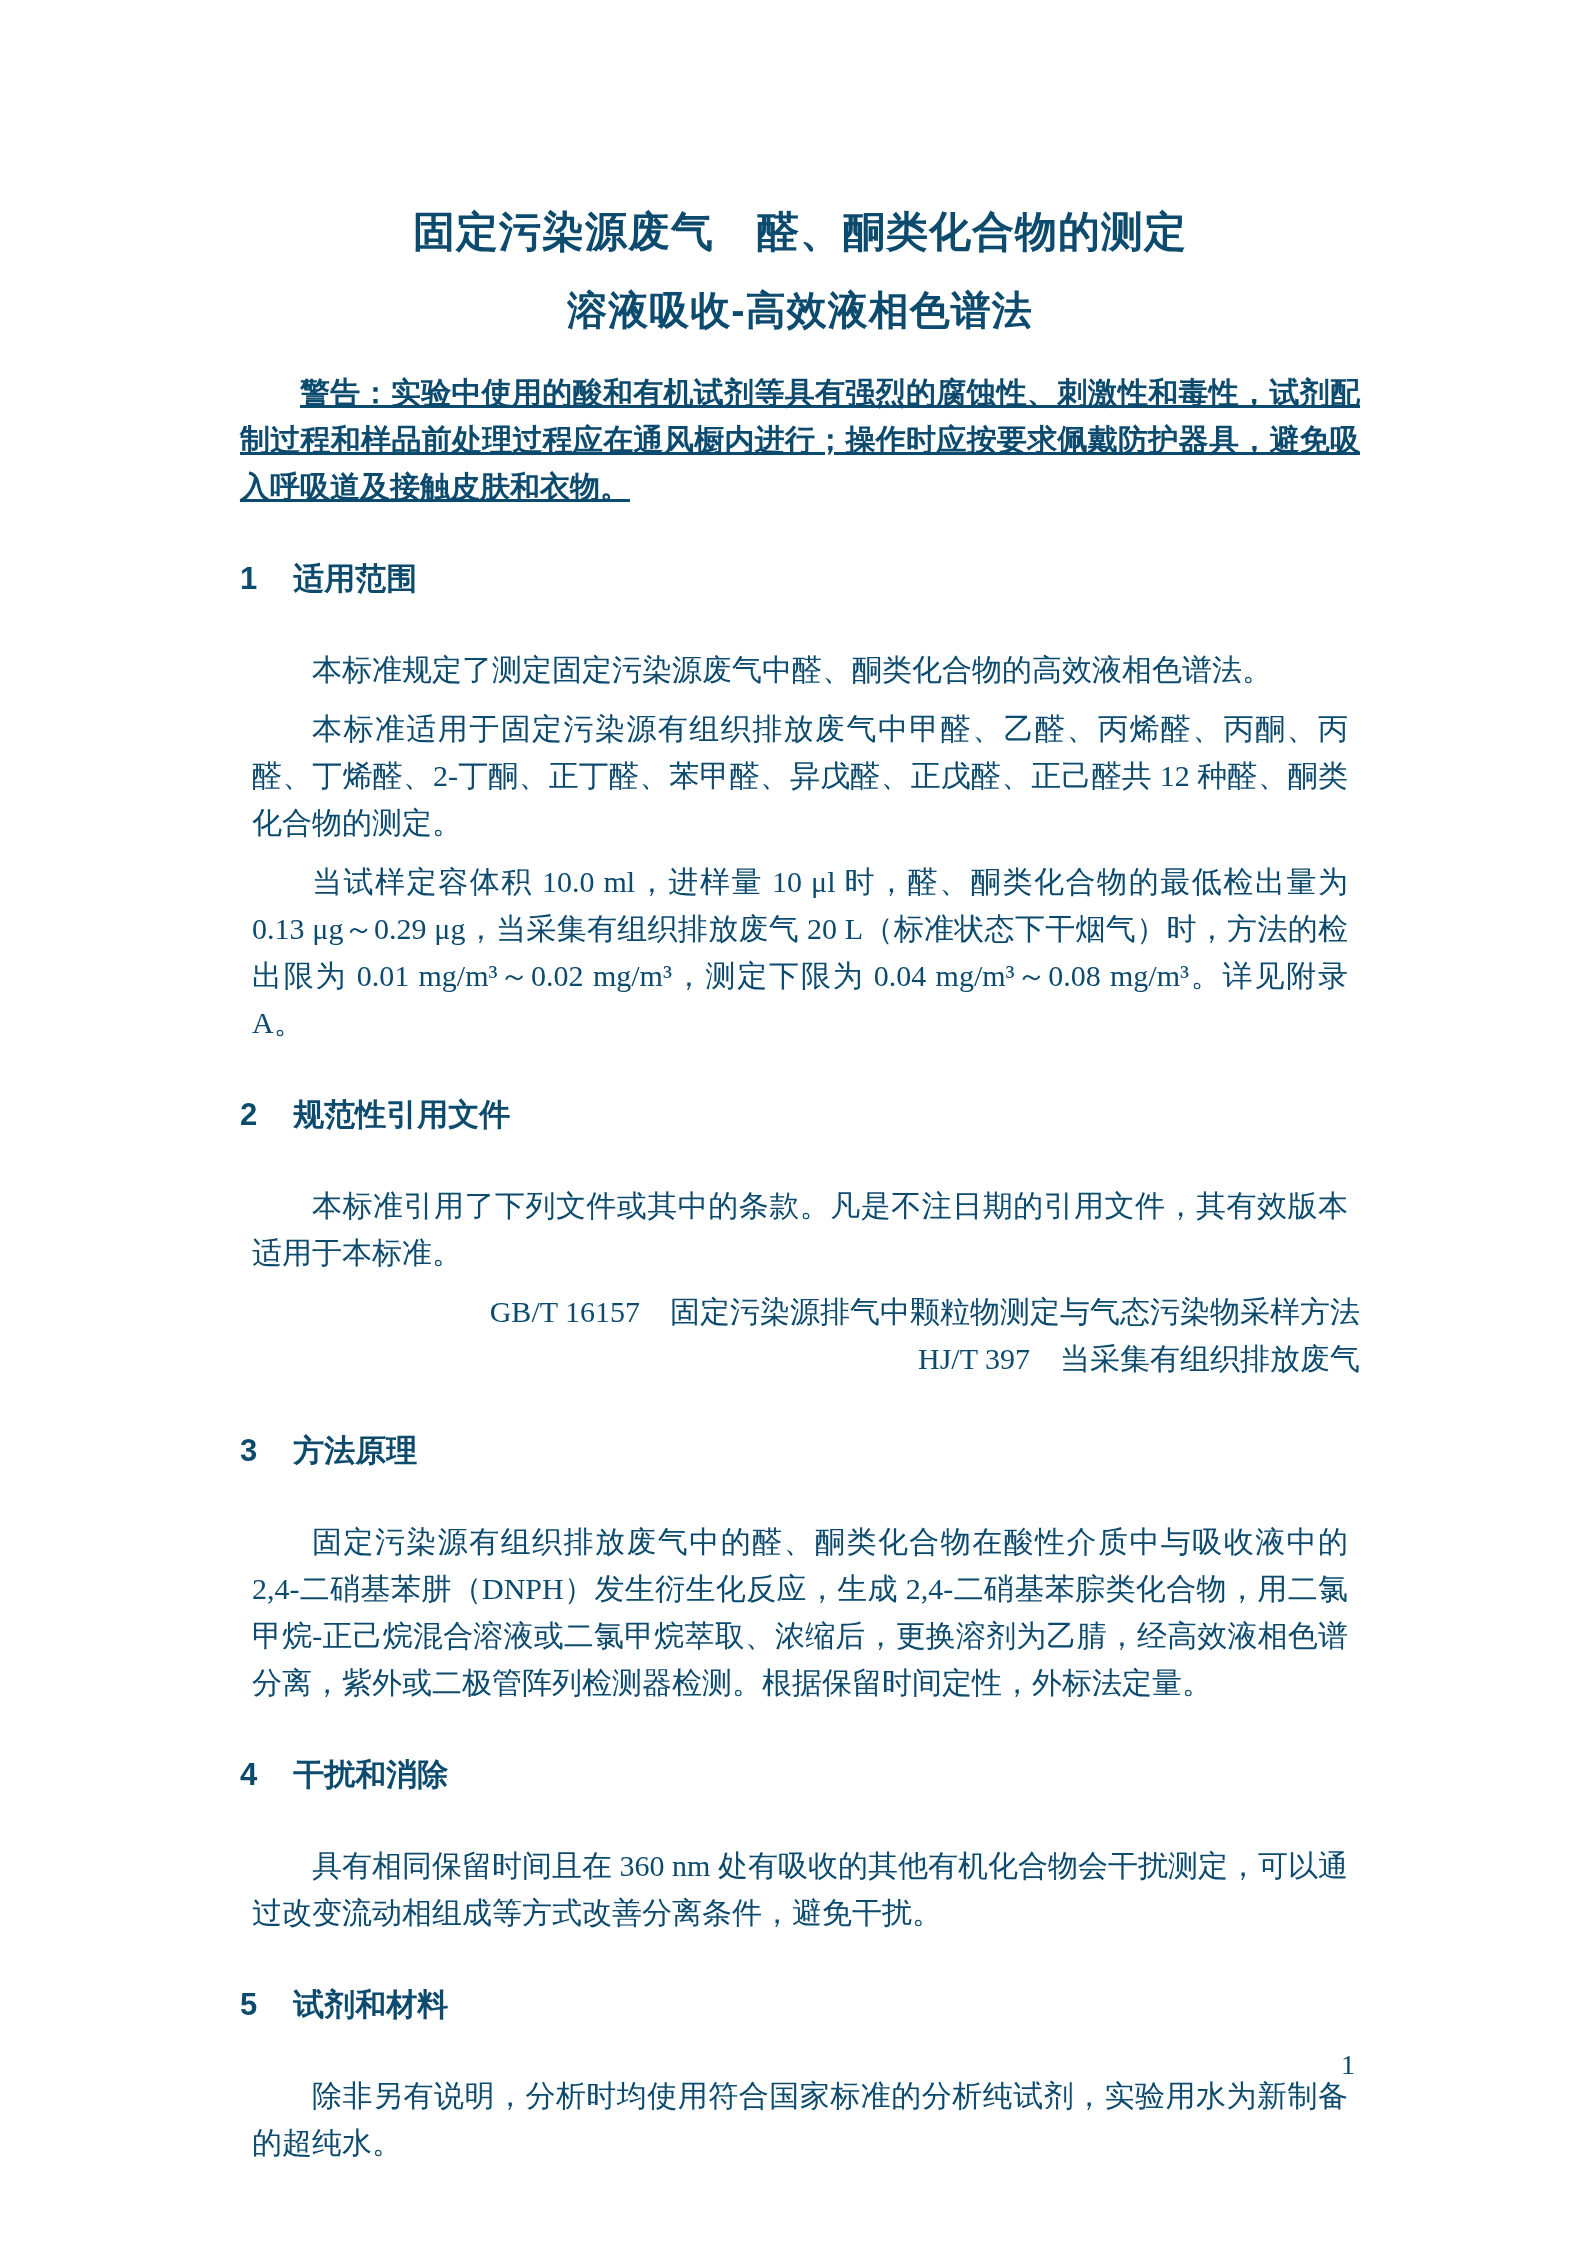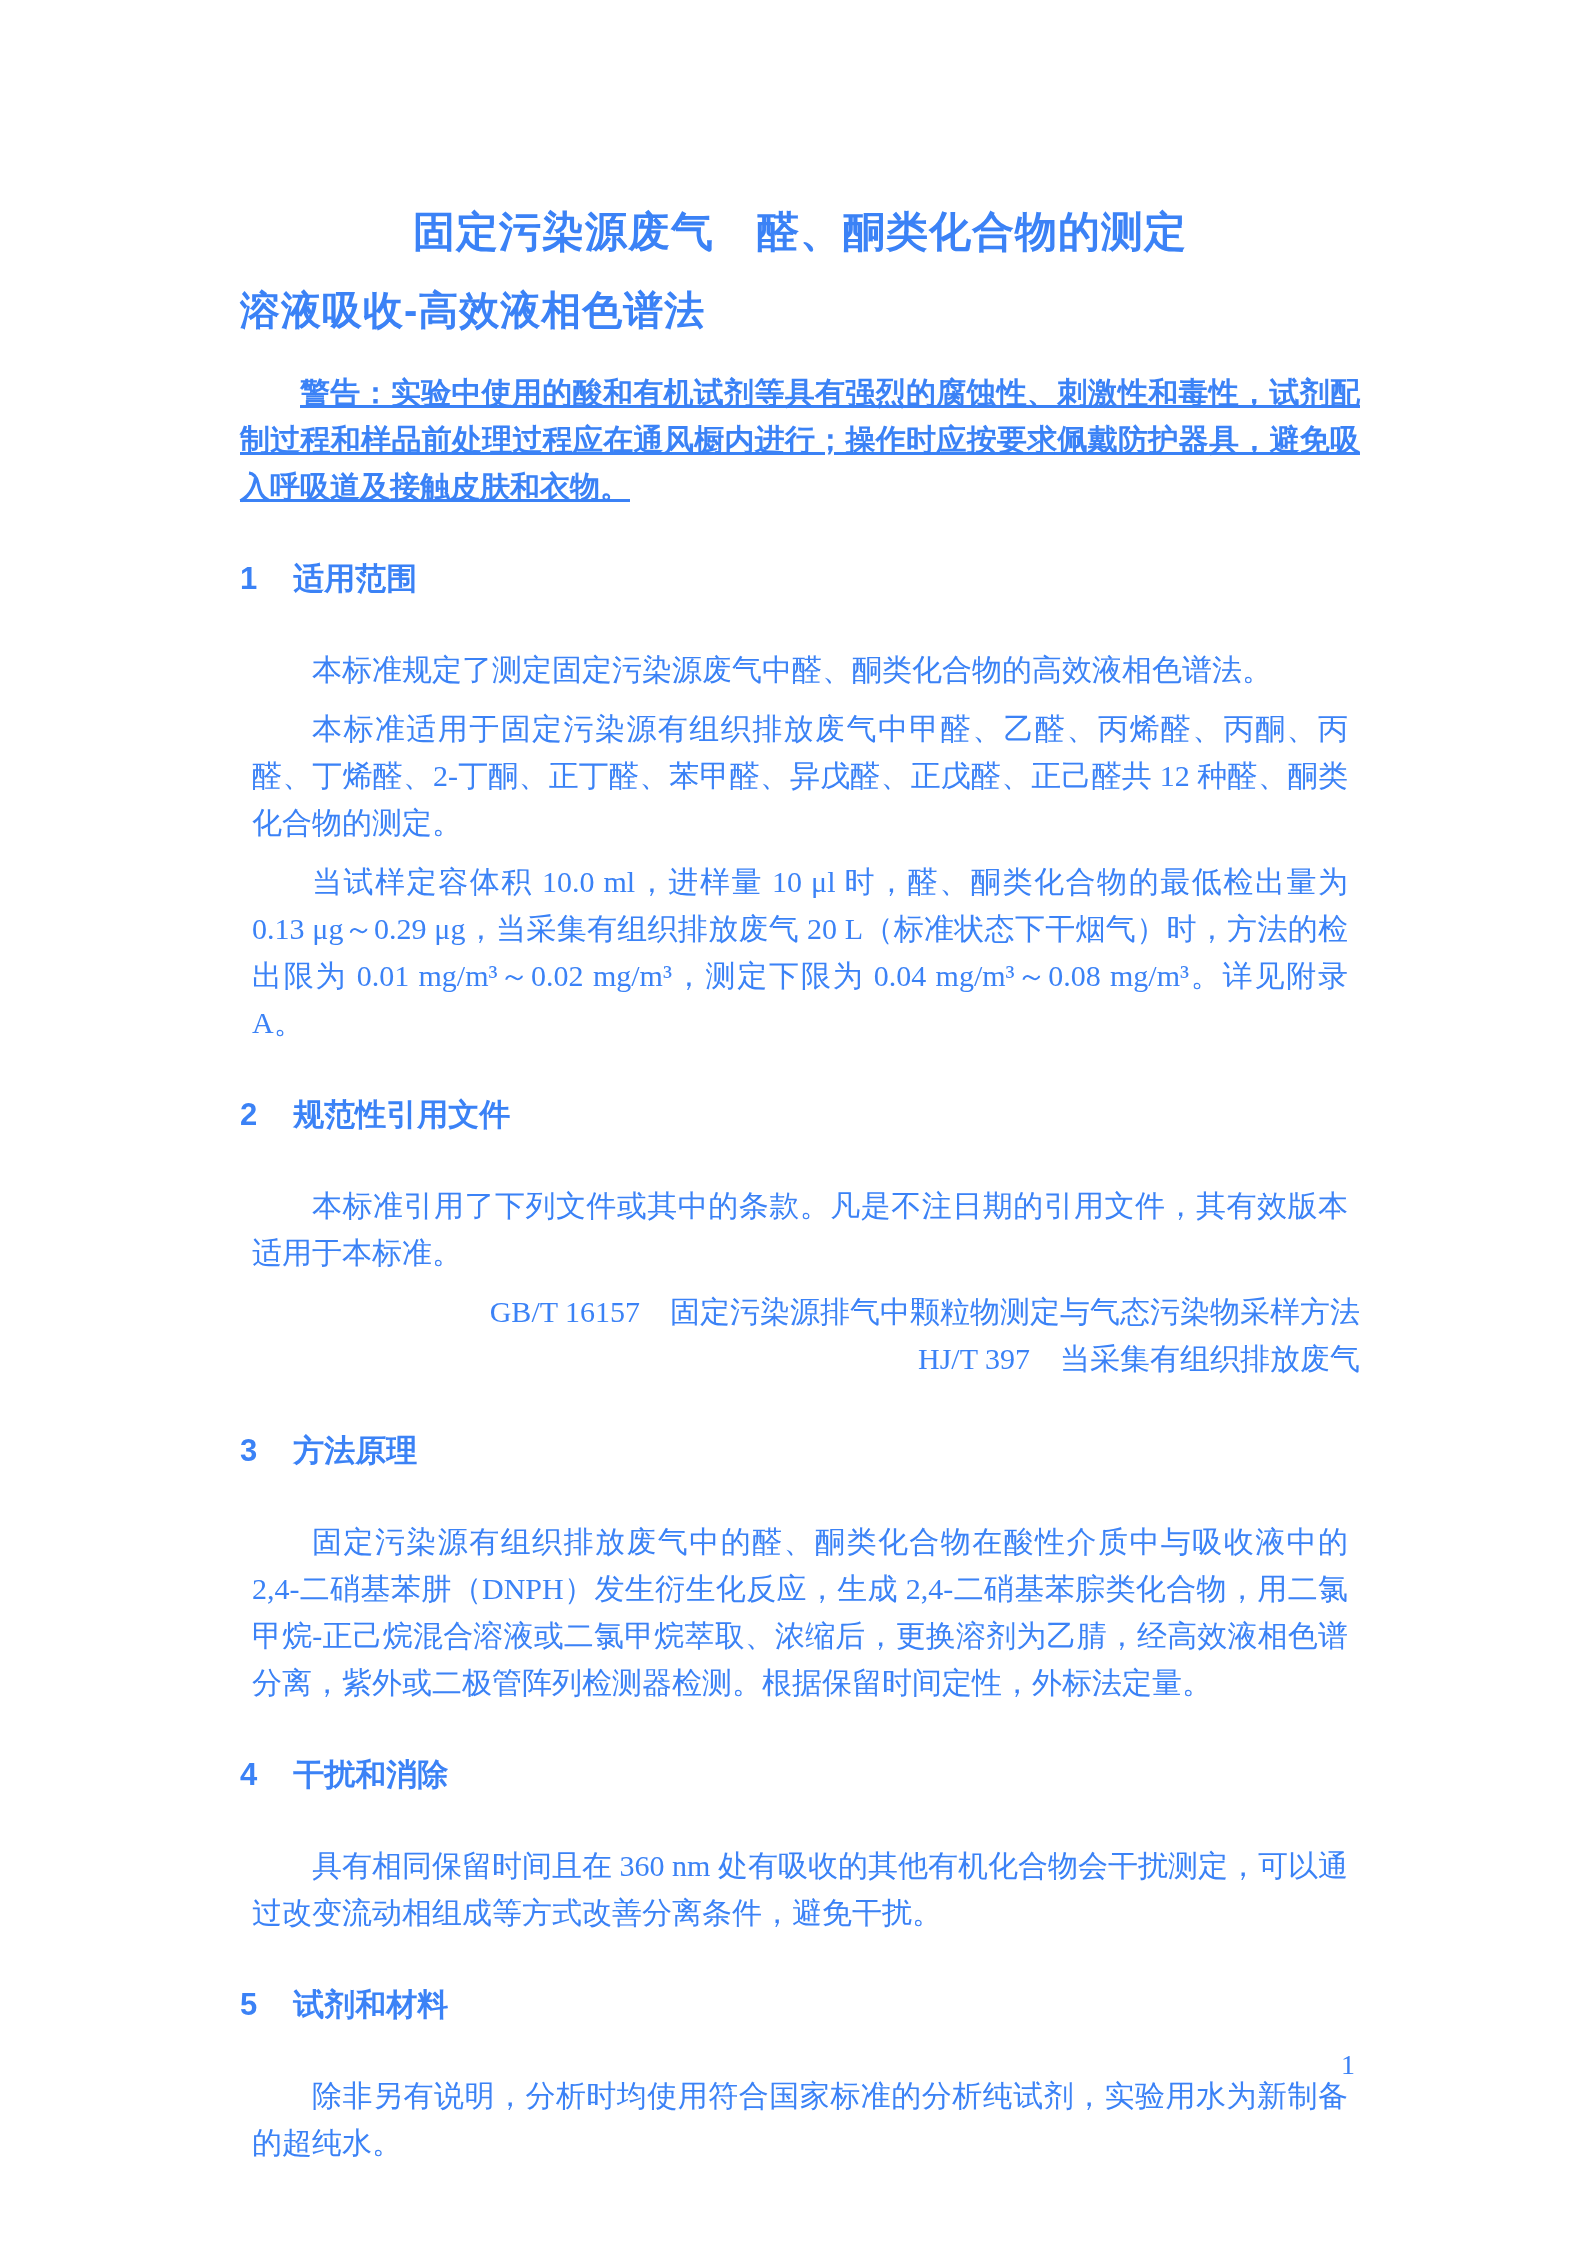--- a/index.html
+++ b/index.html
@@ -1,37 +1,37 @@
 <!DOCTYPE html>
 <html lang="zh"><head>
 <meta charset="utf-8">
 <style>
   html,body { margin:0; padding:0; background:#9a9a9a; }
   .page {
     position:relative;
     width:1587px; height:2245px;
     margin:0 auto;
     background:#ffffff;
-    color:#3b82f6;
+    color:#0c4a6e;
     overflow:hidden;
   }
   .content {
     padding:205px 227px 0 240px;
     font-family:"Liberation Serif","DejaVu Serif",serif;
     font-size:30px;
     line-height:47px;
   }
   .doc-title {
     margin:0; text-align:center;
     font-family:"Liberation Sans","DejaVu Sans",sans-serif;
     font-weight:700; font-size:42px; line-height:54px;
     letter-spacing:1px;
   }
   .doc-subtitle {
-    margin:24px 0 0 0; text-align:left;
+    margin:24px 0 0 0; text-align:center;
     font-family:"Liberation Sans","DejaVu Sans",sans-serif;
     font-weight:700; font-size:40px; line-height:54px;
     letter-spacing:1px;
   }
   .warning {
     margin:32px 0 0 0;
     font-family:"Liberation Sans","DejaVu Sans",sans-serif;
     font-weight:600; font-size:30px; line-height:47px;
     text-indent:2em; text-align:justify;text-decoration:underline;
   }

